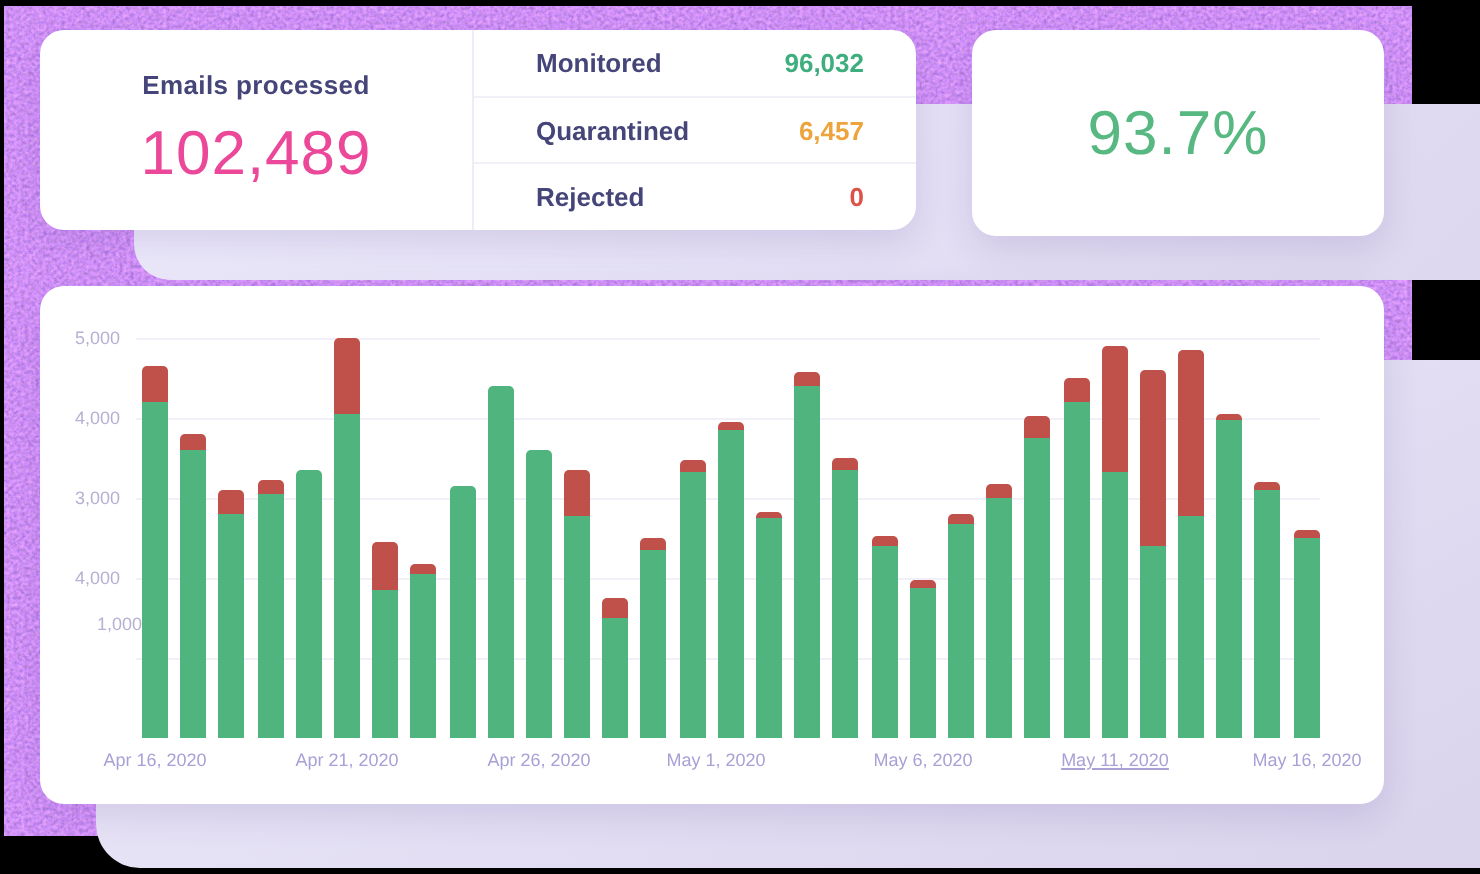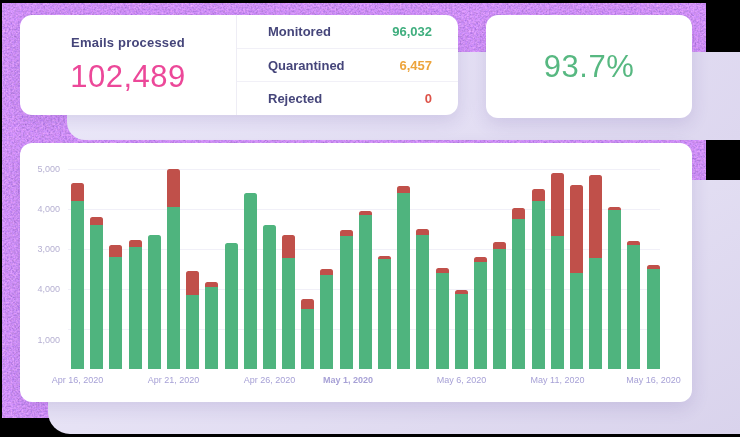--- a/index.html
+++ b/index.html
@@ -118,21 +118,21 @@
     </div>
   </div>
 
   <div class="card dmarc-card">
     <div class="dmarc-value">93.7%</div>
   </div>
 
   <div class="card chart-card">
     <div id="plot">
         <div class="gridline" style="top: 186px;"></div>
-        <div class="ytick" style="top: 192px;">1,000</div>
+        <div class="ytick" style="top: 164px; padding-left: 11px;">1,000</div>
         <div class="gridline" style="top: 146px;"></div>
         <div class="ytick" style="top: 141px;">4,000</div>
         <div class="gridline" style="top: 106px;"></div>
         <div class="ytick" style="top: 101px;">3,000</div>
         <div class="gridline" style="top: 66px;"></div>
         <div class="ytick" style="top: 61px;">4,000</div>
         <div class="gridline" style="top: 26px;"></div>
         <div class="ytick" style="top: 21px;">5,000</div>
         <div class="bars">
           <div class="bar">
@@ -252,20 +252,20 @@
             <div class="seg" style="height: 124px; background: rgb(79, 180, 126);"></div>
           </div>
           <div class="bar">
             <div class="seg" style="height: 4px; background: rgb(192, 80, 74);"></div>
             <div class="seg" style="height: 100px; background: rgb(79, 180, 126);"></div>
           </div>
         </div>
         <div class="xtick" style="left: 57.5px;">Apr 16, 2020</div>
         <div class="xtick" style="left: 153.5px;">Apr 21, 2020</div>
         <div class="xtick" style="left: 249.5px;">Apr 26, 2020</div>
-        <div class="xtick" style="left: 328px; font-weight: bold;">May 1, 2020</div>
+        <div class="xtick" style="left: 338px;">May 1, 2020</div>
         <div class="xtick" style="left: 441.5px;">May 6, 2020</div>
-        <div class="xtick" style="left: 537.5px;">May 11, 2020</div>
+        <div class="xtick" style="left: 537.5px; text-decoration: underline;">May 11, 2020</div>
         <div class="xtick" style="left: 633.5px;">May 16, 2020</div>
       </div>
   </div>
 
 </div>
 
 </body></html>

